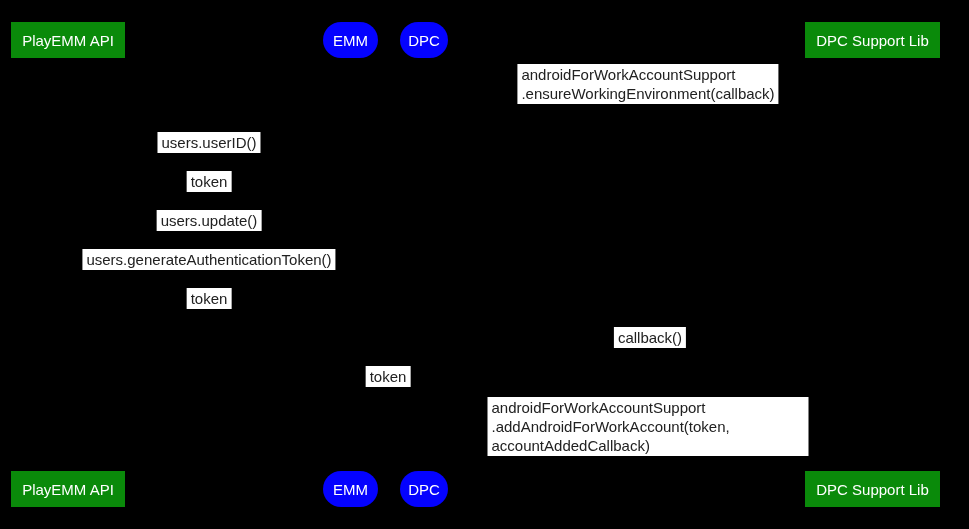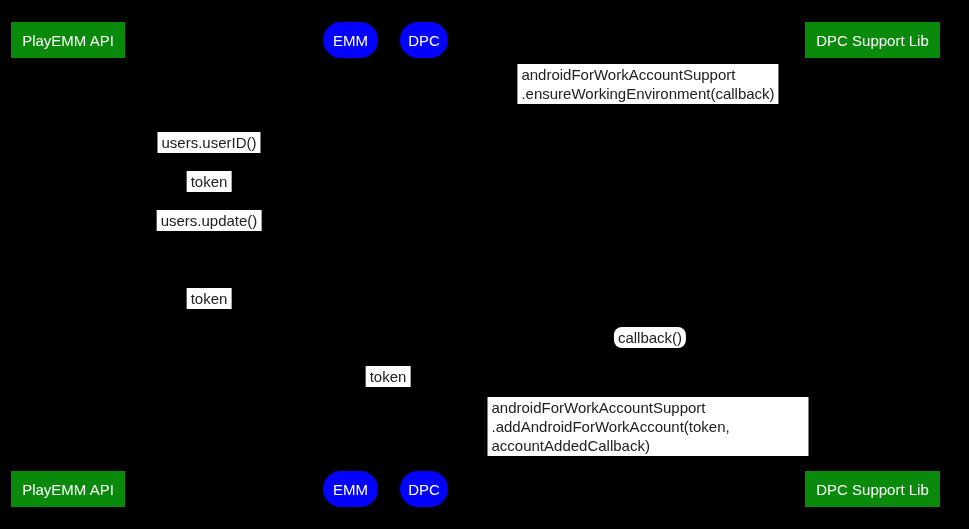--- a/index.html
+++ b/index.html
@@ -44,39 +44,40 @@
   #actor-bot-1 { left: 323px; top: 471px; width: 55px;  }
   #actor-bot-2 { left: 400px; top: 471px; width: 48px;  }
   #actor-bot-3 { left: 805px; top: 471px; width: 135px; }
   
   #msg-0 { left: 648px; top: 64px;  }
   #msg-1 { left: 209px; top: 132px; }
   #msg-2 { left: 209px; top: 171px; }
   #msg-3 { left: 209px; top: 210px; }
   #msg-4 { left: 209px; top: 249px; }
   #msg-5 { left: 209px; top: 288px; }
-  #msg-6 { left: 650px; top: 327px; border-radius: 8px; }
+  #msg-6 { left: 650px; top: 327px; }
   #msg-7 { left: 388px; top: 366px; }
   #msg-8 { left: 648px; top: 397px; }
 </style>
 </head>
 <body>
 
 <div class="stage">
 
   <div class="actor green" id="actor-top-0">PlayEMM API</div>
   <div class="actor blue" id="actor-top-1">EMM</div>
   <div class="actor blue" id="actor-top-2">DPC</div>
   <div class="actor green" id="actor-top-3">DPC Support Lib</div>
 
   <div class="msg" id="msg-0">androidForWorkAccountSupport
 .ensureWorkingEnvironment(callback)</div>
   <div class="msg" id="msg-1">users.userID()</div>
   <div class="msg" id="msg-2">token</div>
   <div class="msg" id="msg-3">users.update()</div>
+  <div class="msg" id="msg-4">users.generateAuthenticationToken()</div>
   <div class="msg" id="msg-5">token</div>
   <div class="msg" id="msg-6">callback()</div>
   <div class="msg" id="msg-7">token</div>
   <div class="msg" id="msg-8">androidForWorkAccountSupport
 .addAndroidForWorkAccount(token, accountAddedCallback)</div>
 
   <div class="actor green" id="actor-bot-0">PlayEMM API</div>
   <div class="actor blue" id="actor-bot-1">EMM</div>
   <div class="actor blue" id="actor-bot-2">DPC</div>
   <div class="actor green" id="actor-bot-3">DPC Support Lib</div>

